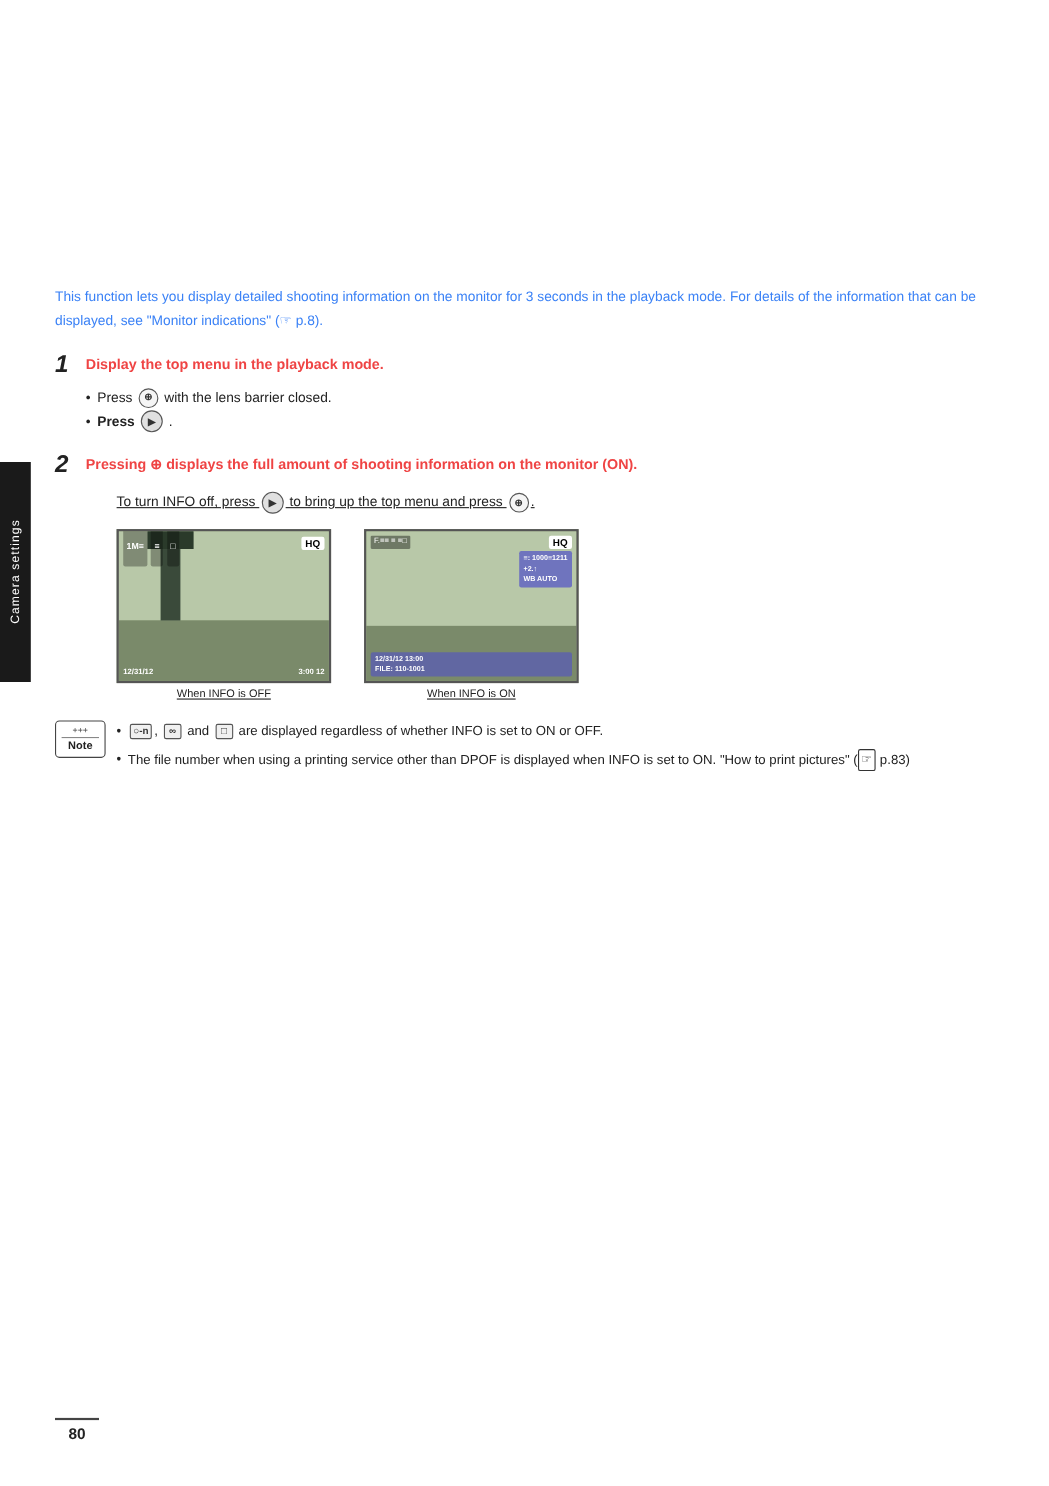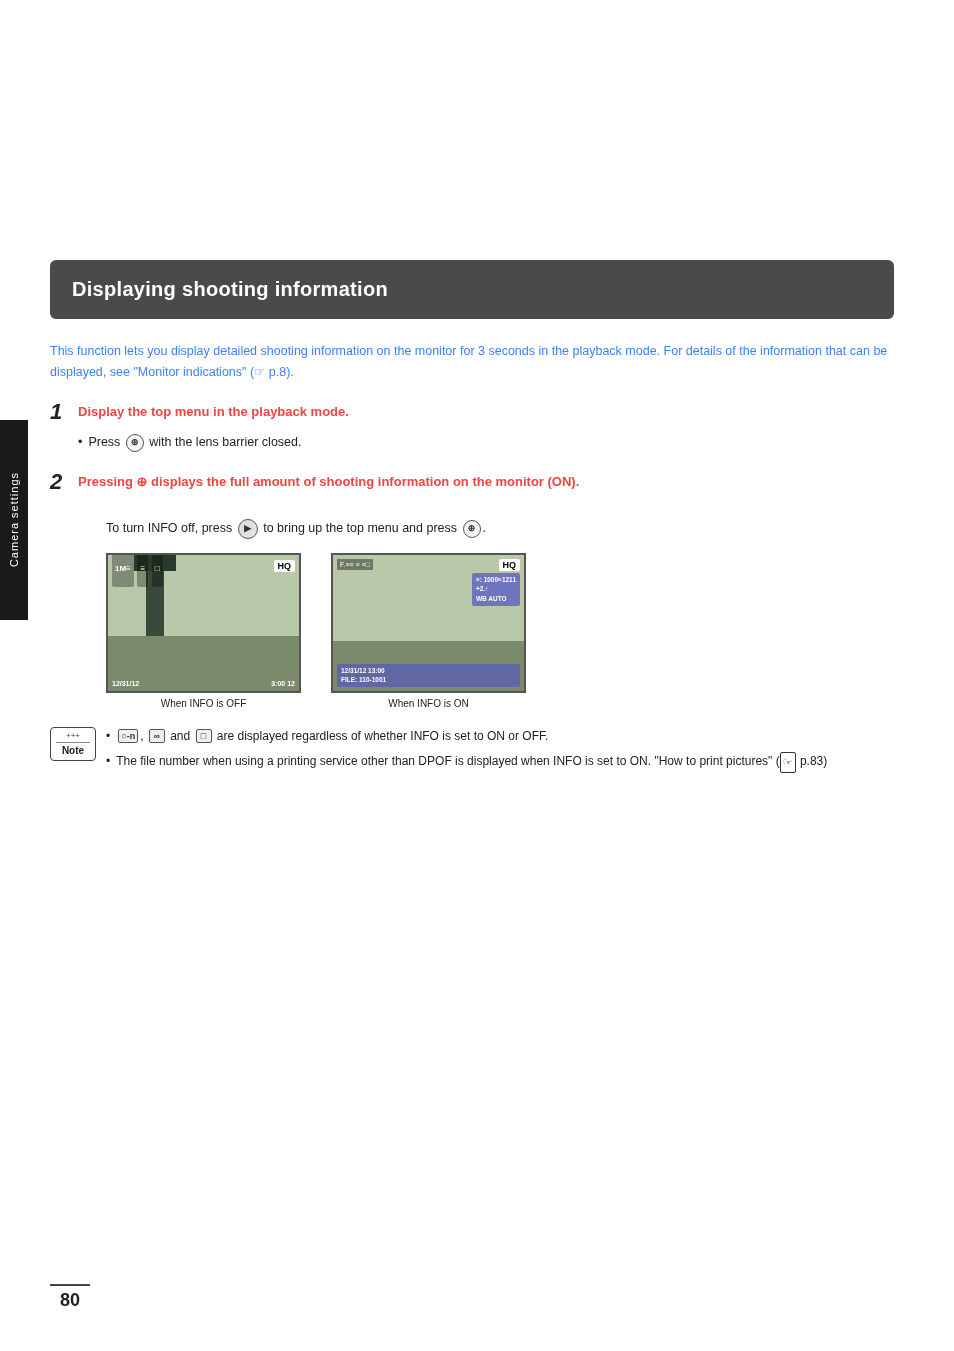--- a/index.html
+++ b/index.html
@@ -121,21 +121,22 @@
       flex-shrink: 0;
     }
 
     .bold-text {
       font-weight: bold;
     }
 
     
     .info-images-section {
       margin-left: 28px;
-      margin-top: 24px;
+      margin-top: 12px;
+      text-decoration: underline;
     }
 
     .info-instruction {
       font-size: 12.5px;
       line-height: 1.6;
       margin-bottom: 14px;
       color: #222;
     }
 
     .images-row {
@@ -417,21 +418,21 @@
       background: #f0f0f0;
       color: #333;
       font-weight: bold;
     }
 
     
     .page-number {
       position: absolute;
       bottom: 40px;
       left: 50px;
-      font-size: 18px;
+      font-size: 14px;
       font-weight: bold;
       color: #222;
       border-top: 2px solid #444;
       padding-top: 4px;
       width: 40px;
       text-align: center;
     }
 
     
     .ref-symbol {
@@ -482,34 +483,34 @@
 <body>
 
 <div class="page-container">
 
   <div class="sidebar-tab">
     <span class="sidebar-tab-text">Camera settings</span>
   </div>
 
   <div class="main-content">
 
-    <div class="title-box">
-      <h1>Displaying shooting information</h1>
-    </div>
 
     <p class="intro-text">This function lets you display detailed shooting information on the monitor for 3 seconds in the playback mode. For details of the information that can be displayed, see "Monitor indications" (☞ p.8).</p>
 
     <div class="step">
       <div class="step-header">
         <span class="step-number">1</span>
         <span class="step-title">Display the top menu in the playback mode.</span>
       </div>
       <div class="step-content">
         <div class="bullet-item">
           <span>Press <span class="button-symbol">⊕</span> with the lens barrier closed.</span>
+        </div>
+        <div class="bullet-item">
+          <span><span class="bold-text">Press</span> <span class="play-button">▶</span> .</span>
         </div>
       </div>
     </div>
 
     <div class="step">
       <div class="step-header">
         <span class="step-number">2</span>
         <span class="step-title">Pressing ⊕ displays the full amount of shooting information on the monitor (ON).</span>
       </div>
       <div class="step-content">

